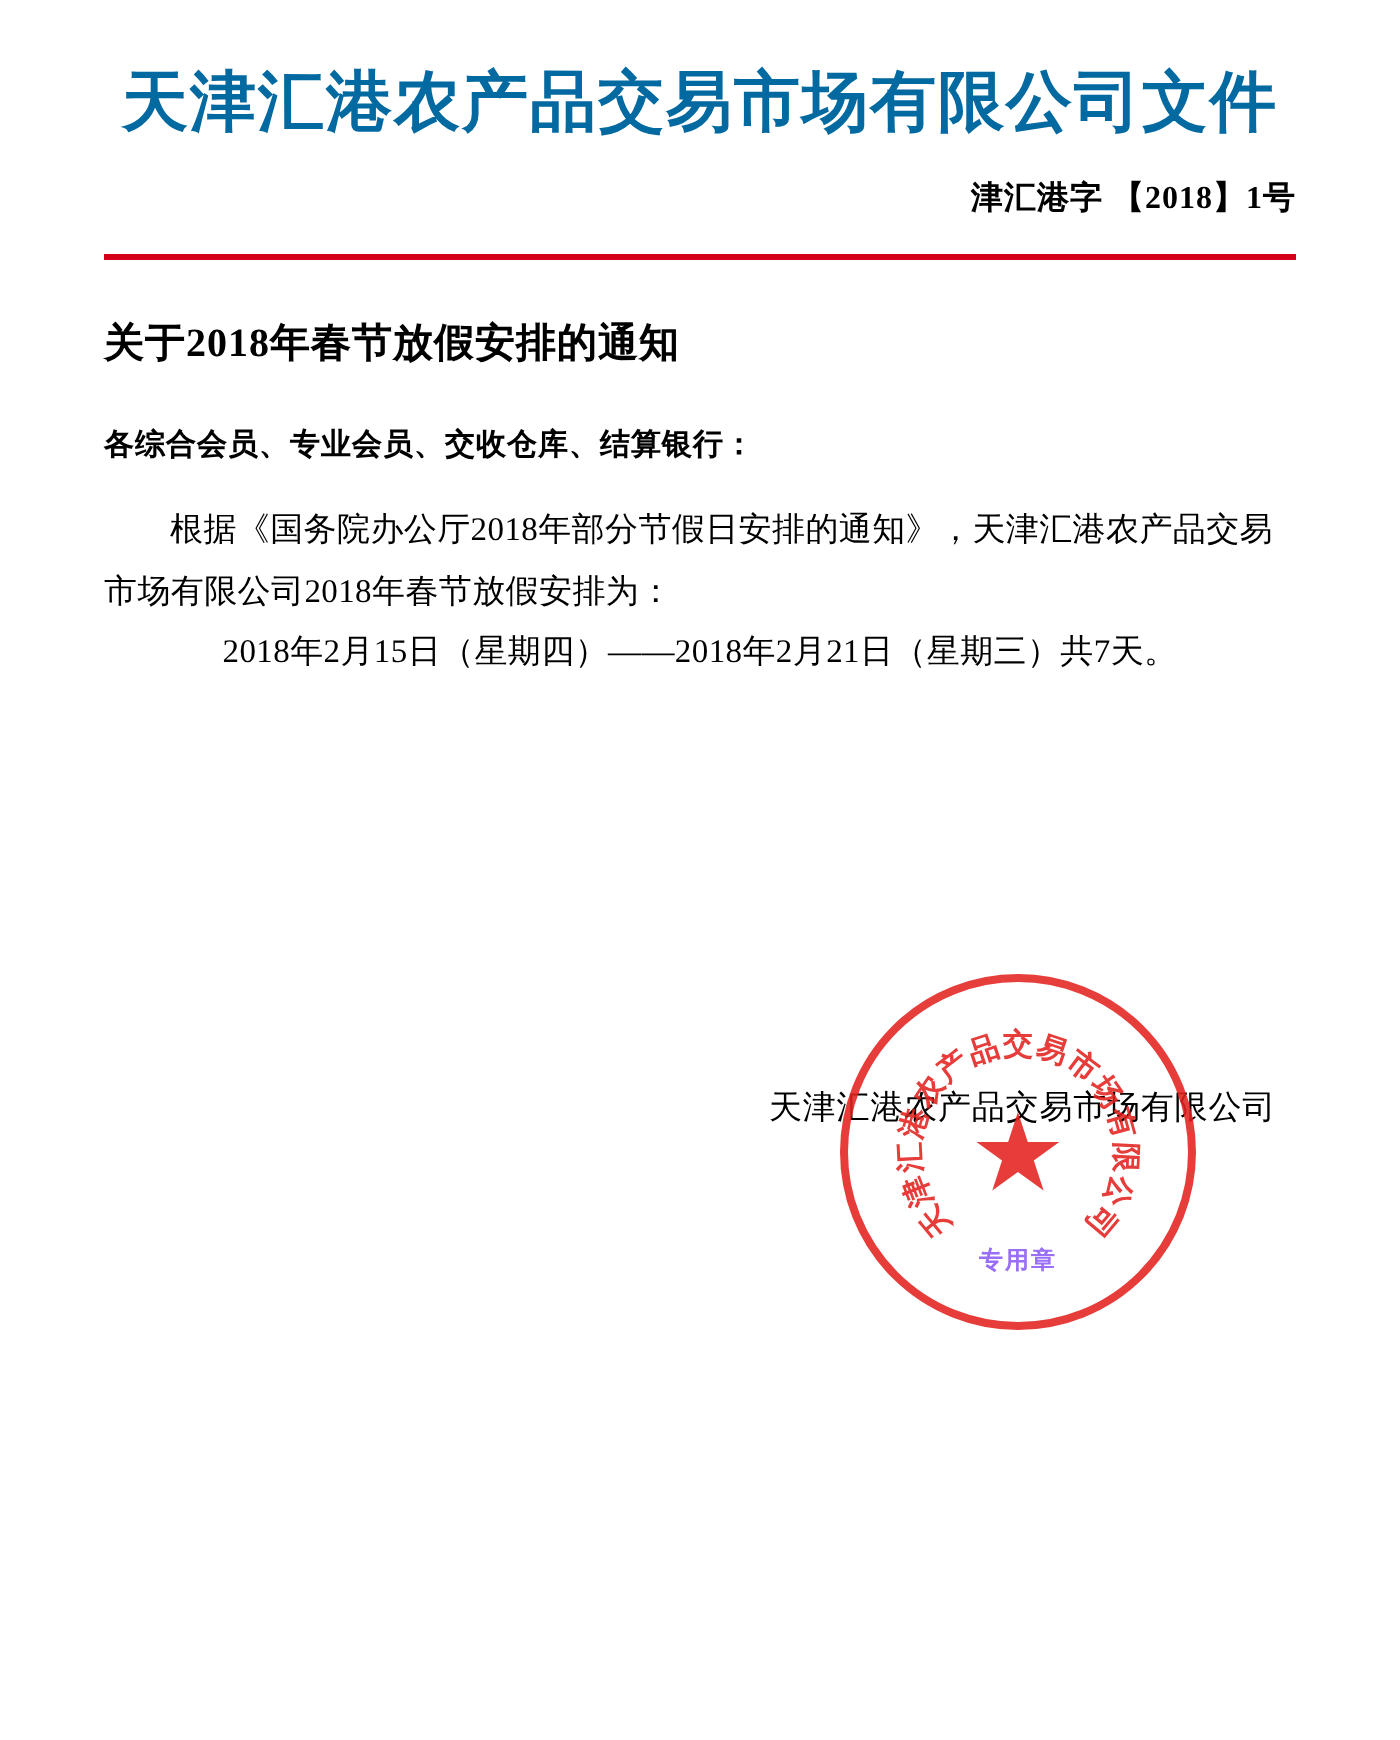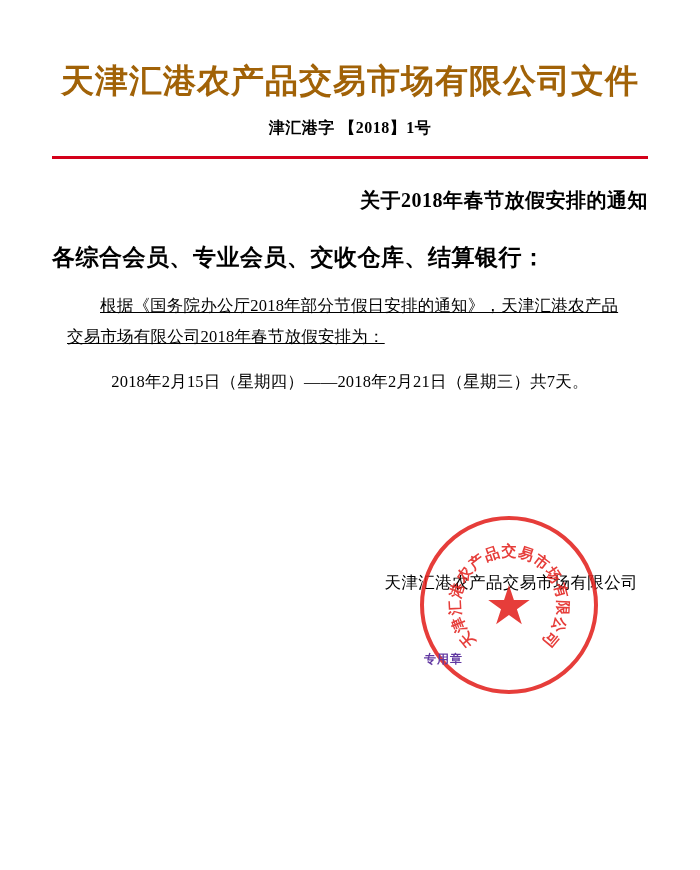--- a/index.html
+++ b/index.html
@@ -17,65 +17,64 @@
   }
   .page {
     position: relative;
     width: 700px;
     height: 870px;
     background: #ffffff;
     box-sizing: border-box;
     padding: 0 52px;
   }
   .doc-title {
-    margin-top: 61px;
-    text-align: center;
-    color: #a16207;
+    margin-top: 32px;
+    text-align: center;
+    color: #0369a1;
     font-weight: bold;
     font-size: 33px;
     letter-spacing: 1px;
     line-height: 1.25;
     font-family: "Liberation Serif", "DejaVu Serif", serif;
   }
   .doc-number {
     margin-top: 16px;
-    text-align: center;
+    text-align: right;
     font-size: 16px;
     font-weight: bold;
     letter-spacing: 0.5px;
   }
   .red-rule {
     margin-top: 17px;
     height: 3px;
     background: #d4001a;
     width: 100%;
   }
   .subject {
     margin-top: 28px;
-    text-align: right;
+    text-align: left;
     font-size: 20px;
     font-weight: bold;
     letter-spacing: 0.5px;
   }
   .salutation {
     margin-top: 28px;
-    font-size: 23px;
+    font-size: 15px;
     font-weight: bold;
     letter-spacing: 0.5px;
   }
   .body-block {
     margin-top: 18px;
     font-size: 16.5px;
     line-height: 1.85;
     letter-spacing: 0.2px;
   }
   .para-indent {
     text-indent: 2em;
-    margin: 15px;
-    text-decoration: underline;
+    margin: 0;
   }
   .para-flat {
     text-indent: 0;
     margin: 0;
     text-align: center;
   }
   .signature {
     position: absolute;
     right: 62px;
     top: 505px;
@@ -134,23 +133,23 @@
     color: #e3231f;
     font-weight: bold;
     transform-origin: 0 0;
     white-space: nowrap;
   }
   .seal-bottom {
     position: absolute;
     left: 0;
     right: 0;
     bottom: 22px;
-    text-align: left;
+    text-align: center;
     font-size: 12px;
-    color: #4c1d95;
+    color: #8b5cf6;
     font-weight: bold;
     letter-spacing: 1px;
     font-family: Liberation Serif, serif;
   }
 </style>
 </head>
 <body>
 
 <div class="page">
 

